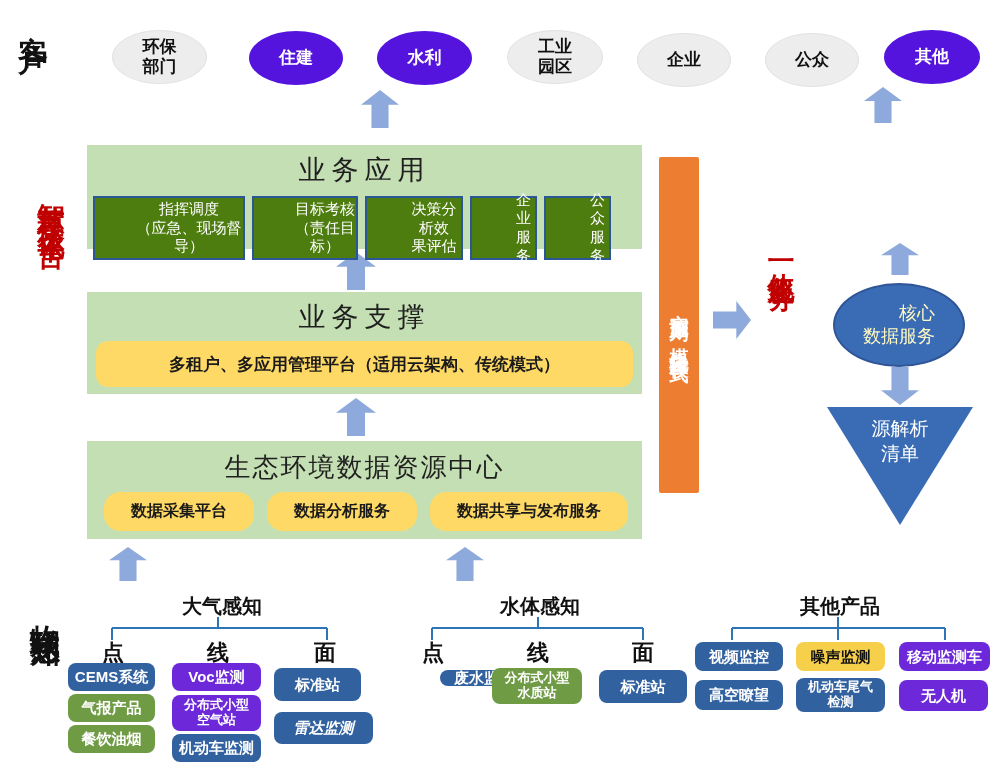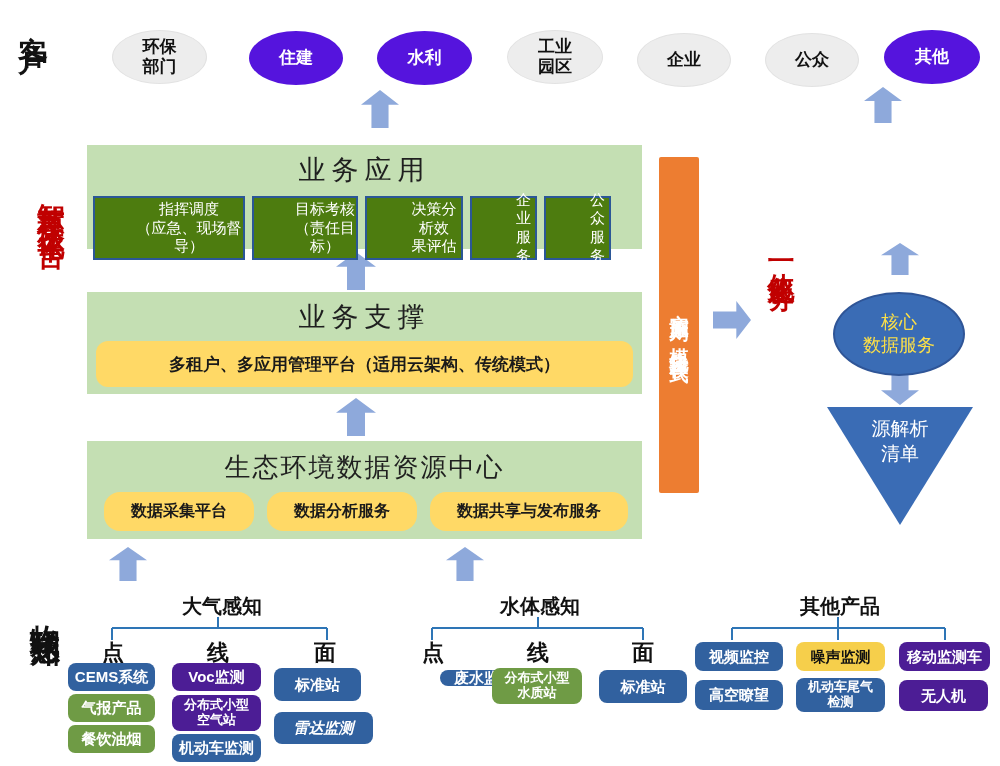--- a/index.html
+++ b/index.html
@@ -69,43 +69,43 @@
   .tri { position:absolute; background:#3a6cb5; }
   .tri-up   { left:826px; top:121px; width:146px; height:114px; clip-path:polygon(50% 0,100% 100%,0 100%); }
   .tri-down { left:827px; top:407px; width:146px; height:118px; clip-path:polygon(0 0,100% 0,50% 100%); }
   .shape-label {
     position:absolute; left:0; right:0; text-align:center; color:#fff;
     font-size:19px; line-height:1.3; white-space:pre-line;
   }
   .tri-up .shape-label { bottom:8px; }
   .tri-down .shape-label { top:10px;text-align:center; }
   .ellipse {
-    position:absolute; left:833px; top:292px; width:132px; height:84px; border-radius:50%;
+    position:absolute; left:833px; top:283px; width:132px; height:84px; border-radius:50%;
     background:#3a6cb5; border:2px solid #2f5597; display:flex; align-items:center; justify-content:center;
-    color:#fde047; font-size:18px; line-height:1.3; text-align:center; white-space:pre-line;
+    color:#fef9c3; font-size:18px; line-height:1.3; text-align:right; white-space:pre-line;
   }
   
   .group { position:absolute; width:310px; height:172px; top:592px; }
   .gA{left:60px;} .gB{left:380px;} .gC{left:690px;}
   .group-title { position:absolute; top:1px; text-align:center; font-size:20px; font-weight:bold; color:#111; }
   .gA .group-title{left:92px;width:140px;} .gB .group-title{left:90px;width:140px;} .gC .group-title{left:75px;width:150px;}
   .tree { position:absolute; left:0; top:22px; width:310px; height:30px; }
   .colhead { position:absolute; width:44px; text-align:center; font-size:22px; font-weight:bold; top:46px; color:#111; }
   .chip {
     position:absolute; border-radius:8px; color:#fff; font-size:15px; font-weight:bold;
     display:flex; align-items:center; justify-content:center; text-align:center;
     line-height:1.15; white-space:pre-line;
   }
   .chip.blue  { background:#31619f; }
   .chip.green { background:#6f9b45; }
-  .chip.red   { background:#4c1d95; }
+  .chip.red   { background:#6d28d9; }
   .chip.yellow{ background:#f6cf4b; color:#111; }
   .chip.small { font-size:13px; }
   
-  .a11{left:8px;  top:71px; width:87px;height:28px;} .a12{left:8px;  top:102px;width:87px;height:28px;} .a13{left:8px; top:133px;width:87px;height:28px;border-radius:7px;}
+  .a11{left:8px;  top:71px; width:87px;height:28px;} .a12{left:8px;  top:102px;width:87px;height:28px;} .a13{left:8px; top:133px;width:87px;height:28px;}
   .a21{left:112px;top:71px; width:89px;height:28px;} .a22{left:112px;top:103px;width:89px;height:36px;} .a23{left:112px;top:142px;width:89px;height:28px;}
   .a31{left:214px;top:76px; width:87px;height:33px;} .a32{left:214px;top:120px;width:99px;height:32px;font-style:italic;}
   
   .w1{left:20px;  top:78px;width:88px;height:16px;margin-left:40px;}
   .w2{left:112px;top:76px;width:90px;height:36px;}
   .w3{left:219px;top:78px;width:88px;height:33px;}
   
   .o11{left:5px;  top:50px;width:88px;height:29px;} .o12{left:106px;top:50px;width:89px;height:29px;} .o13{left:209px;top:50px;width:91px;height:29px;}
   .o21{left:5px;  top:88px;width:88px;height:30px;} .o22{left:106px;top:86px;width:89px;height:34px;} .o23{left:209px;top:88px;width:89px;height:31px;}
   

